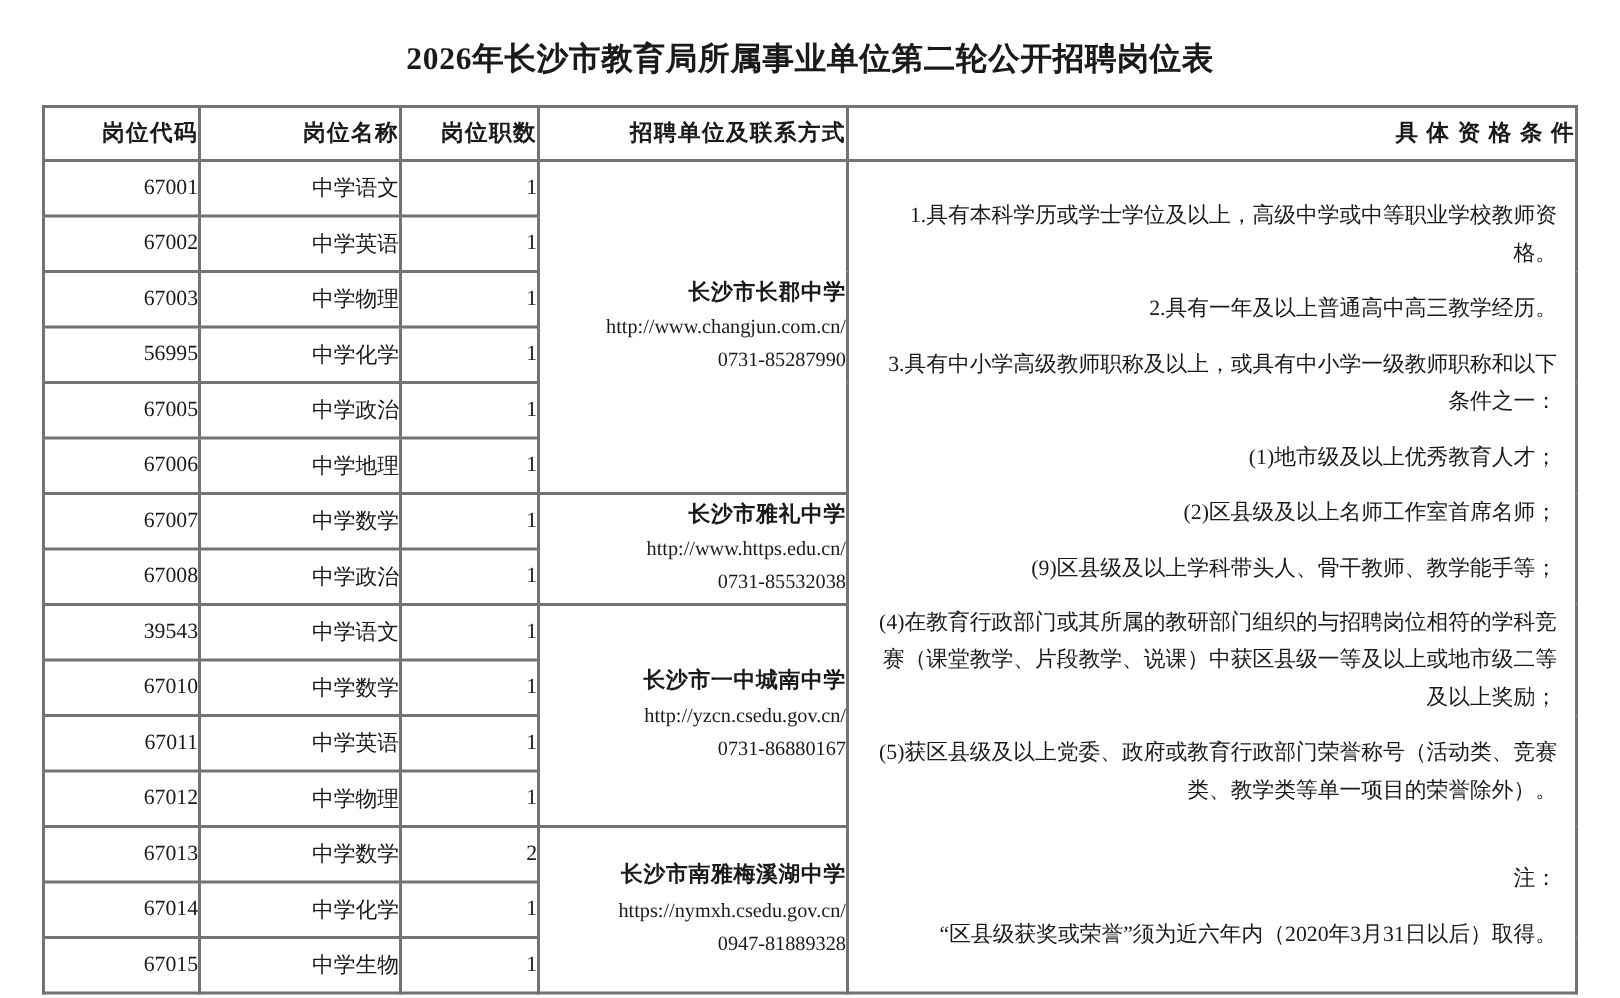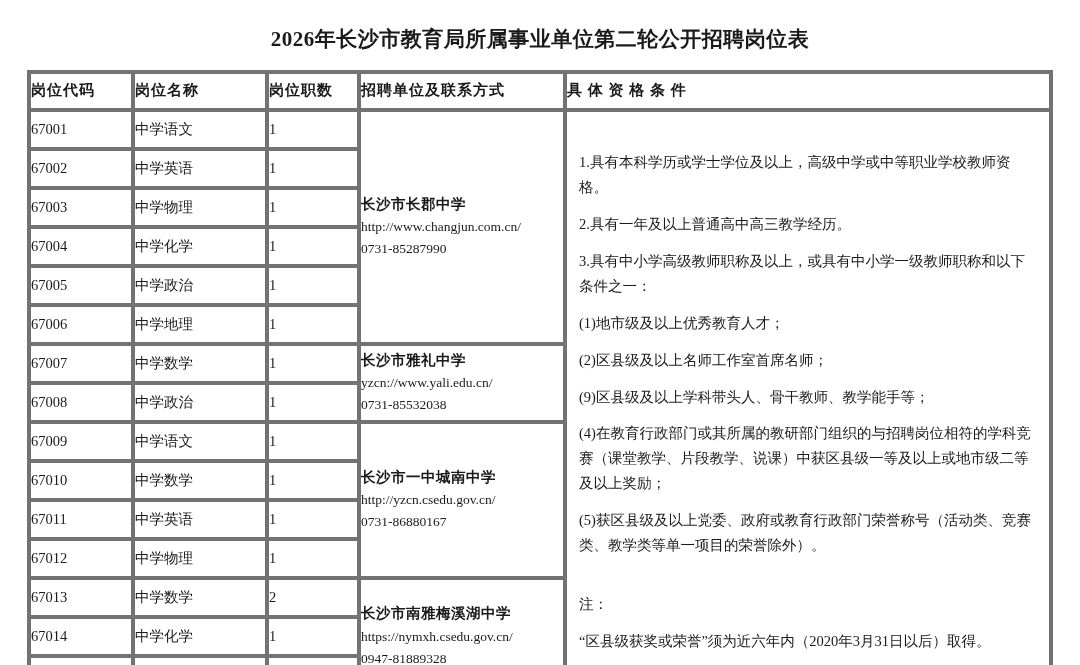--- a/index.html
+++ b/index.html
@@ -36,22 +36,22 @@
     line-height: 1.6;
     margin-top: 2px;
   }
   table.jobs {
     border-collapse: collapse;
     margin: 14px auto 0 auto;
     width: 1022px;
     table-layout: fixed;
   }
   table.jobs th, table.jobs td {
-    border: 4px solid #737373;
-    text-align: left;
+    border: 2px solid #737373;
+    text-align: right;
     vertical-align: middle;
     font-size: 14.5px;
     padding: 0;
   }
   table.jobs thead th {
     height: 34px;
     font-weight: bold;
     font-size: 15px;
     letter-spacing: 1px;
   }
@@ -160,21 +160,21 @@
         <td>1</td>
       </tr>
 
       <tr>
         <td>67003</td>
         <td>中学物理</td>
         <td>1</td>
       </tr>
 
       <tr>
-        <td>67004</td>
+        <td>56995</td>
         <td>中学化学</td>
         <td>1</td>
       </tr>
 
       <tr>
         <td>67005</td>
         <td>中学政治</td>
         <td>1</td>
       </tr>
 
@@ -183,33 +183,33 @@
         <td>中学地理</td>
         <td>1</td>
       </tr>
 
       <tr>
         <td>67007</td>
         <td>中学数学</td>
         <td>1</td>
         <td class="unit-cell" rowspan="2">
           <span class="unit-name">长沙市雅礼中学</span>
-          <span class="unit-url">yzcn://www.yali.edu.cn/</span>
+          <span class="unit-url">http://www.https.edu.cn/</span>
           <span class="unit-tel">0731-85532038</span>
         </td>
       </tr>
 
       <tr>
         <td>67008</td>
         <td>中学政治</td>
         <td>1</td>
       </tr>
 
       <tr>
-        <td>67009</td>
+        <td>39543</td>
         <td>中学语文</td>
         <td>1</td>
         <td class="unit-cell" rowspan="4">
           <span class="unit-name">长沙市一中城南中学</span>
           <span class="unit-url">http://yzcn.csedu.gov.cn/</span>
           <span class="unit-tel">0731-86880167</span>
         </td>
       </tr>
 
       <tr>

